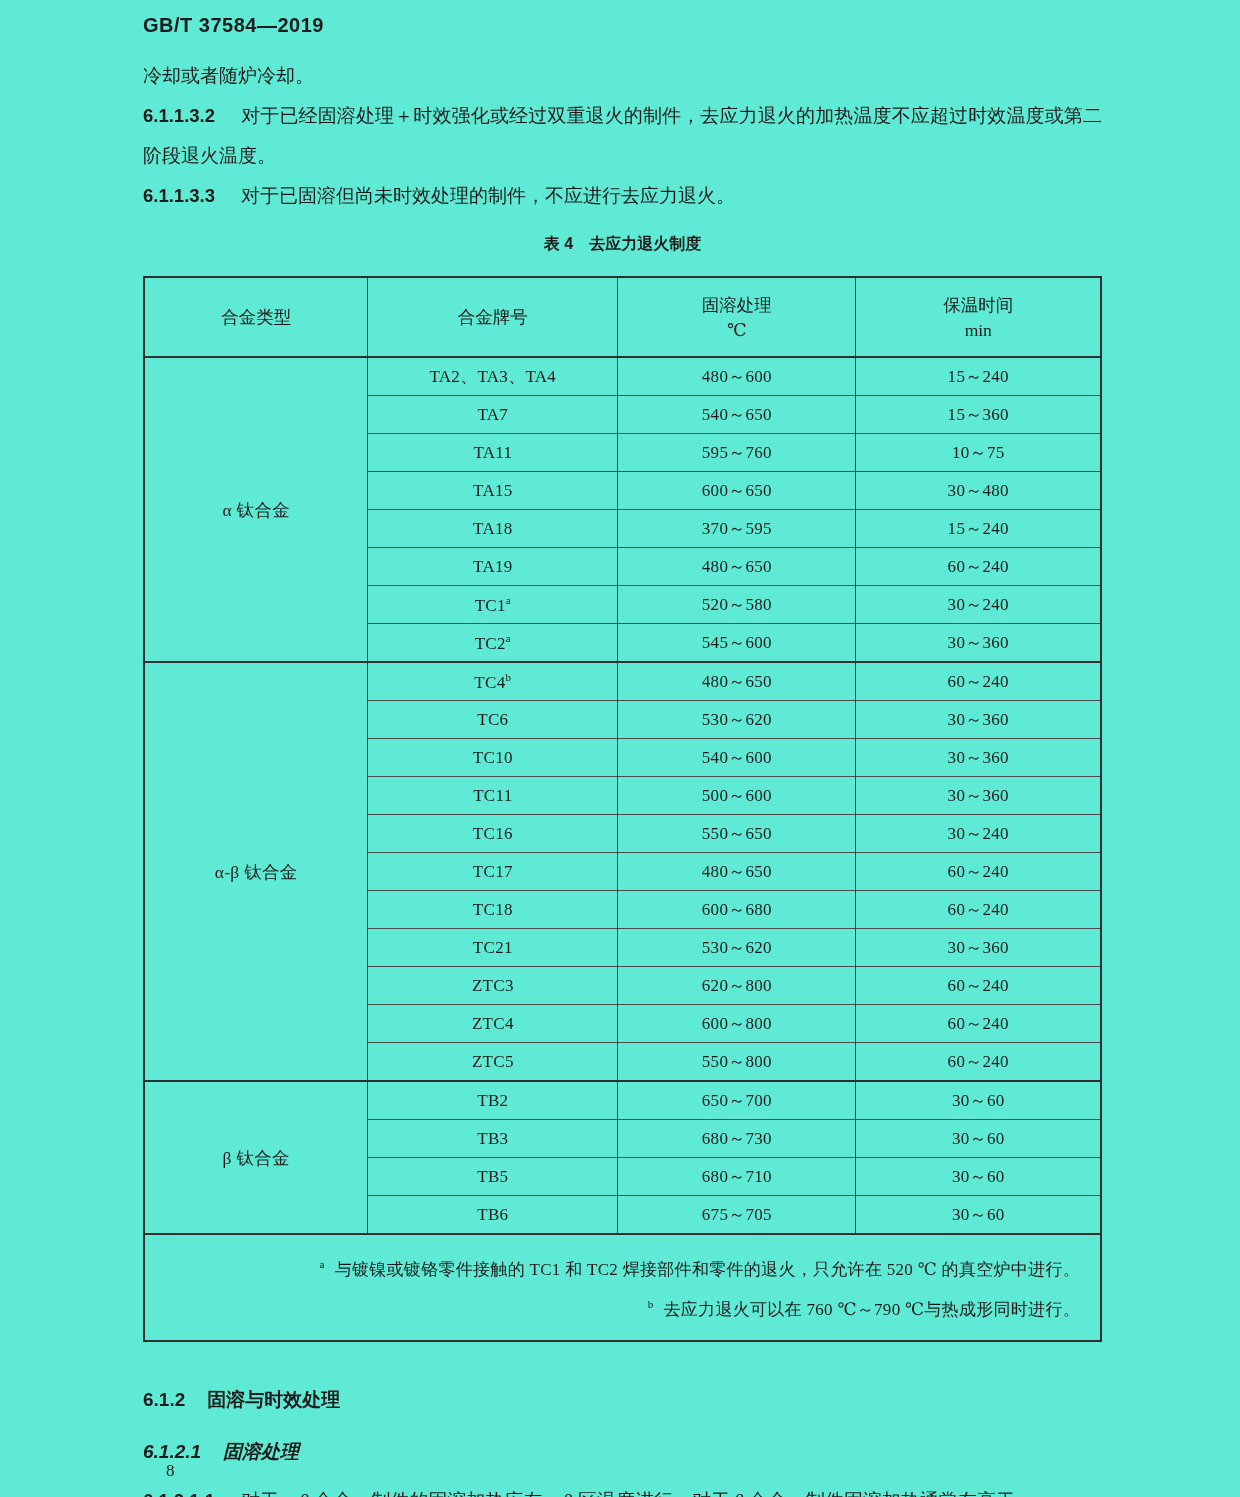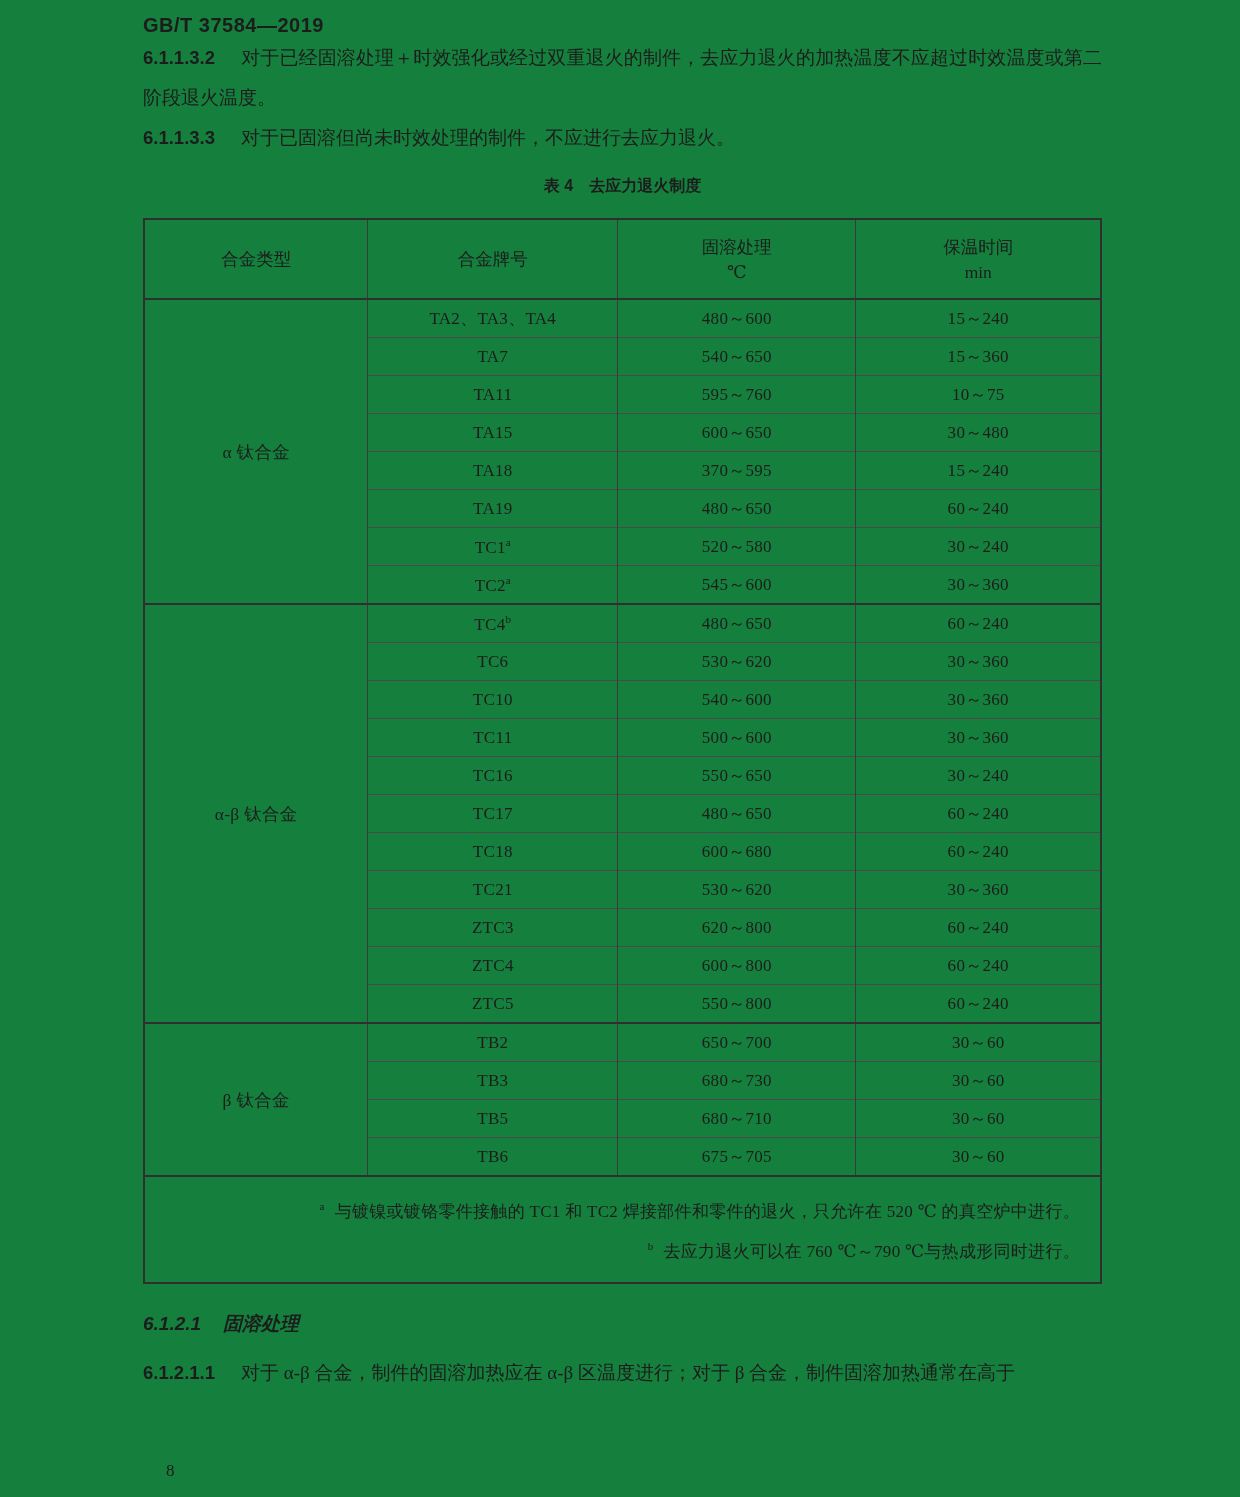--- a/index.html
+++ b/index.html
@@ -6,21 +6,21 @@
   body {
     background: #e9e9e9;
     font-family: "Liberation Serif", "DejaVu Serif", serif;
     color: #1c1c1c;
   }
   .page {
     position: relative;
     width: 1240px;
     height: 1497px;
     margin: 0 auto;
-    background: #15803d;
+    background: #5eead4;
     overflow: hidden;
     box-sizing: border-box;
     padding: 12px 138px 0 143px;
   }
   .std-code {
     font-family: "Liberation Sans", "DejaVu Sans", sans-serif;
     font-weight: bold;
     font-size: 20px;
     letter-spacing: 0.5px;
     line-height: 26px;
@@ -110,20 +110,23 @@
     font-size: 17px;
   }
 </style>
 </head>
 <body>
 
 <div class="page">
 
   <div class="std-code">GB/T 37584—2019</div>
 
+  <p class="body-par par-first">
+    <span>冷却或者随炉冷却。</span>
+  </p>
 
   <p class="body-par">
     <span class="clause-num">6.1.1.3.2</span><span>对于已经固溶处理＋时效强化或经过双重退火的制件，去应力退火的加热温度不应超过时效温度或第二阶段退火温度。</span>
   </p>
 
   <p class="body-par">
     <span class="clause-num">6.1.1.3.3</span><span>对于已固溶但尚未时效处理的制件，不应进行去应力退火。</span>
   </p>
 
   <div class="table-title">表 4　去应力退火制度</div>
@@ -270,20 +273,23 @@
         </tr>
         <tr>
           <td colspan="4" class="footnote-cell">
             <div class="footnote-line"><sup>a</sup><span>与镀镍或镀铬零件接触的 TC1 和 TC2 焊接部件和零件的退火，只允许在 520 ℃ 的真空炉中进行。</span></div>
             <div class="footnote-line"><sup>b</sup><span>去应力退火可以在 760 ℃～790 ℃与热成形同时进行。</span></div>
           </td>
         </tr>
       </tbody>
   </table>
 
+  <h3 class="sec-heading h-612">
+    <span class="sec-num">6.1.2</span><span>固溶与时效处理</span>
+  </h3>
 
   <h3 class="sec-heading h-6121">
     <span class="sec-num">6.1.2.1</span><span>固溶处理</span>
   </h3>
 
   <p class="body-par par-61211">
     <span class="clause-num">6.1.2.1.1</span><span>对于 α-β 合金，制件的固溶加热应在 α-β 区温度进行；对于 β 合金，制件固溶加热通常在高于</span>
   </p>
 
   <div class="page-number">8</div>

